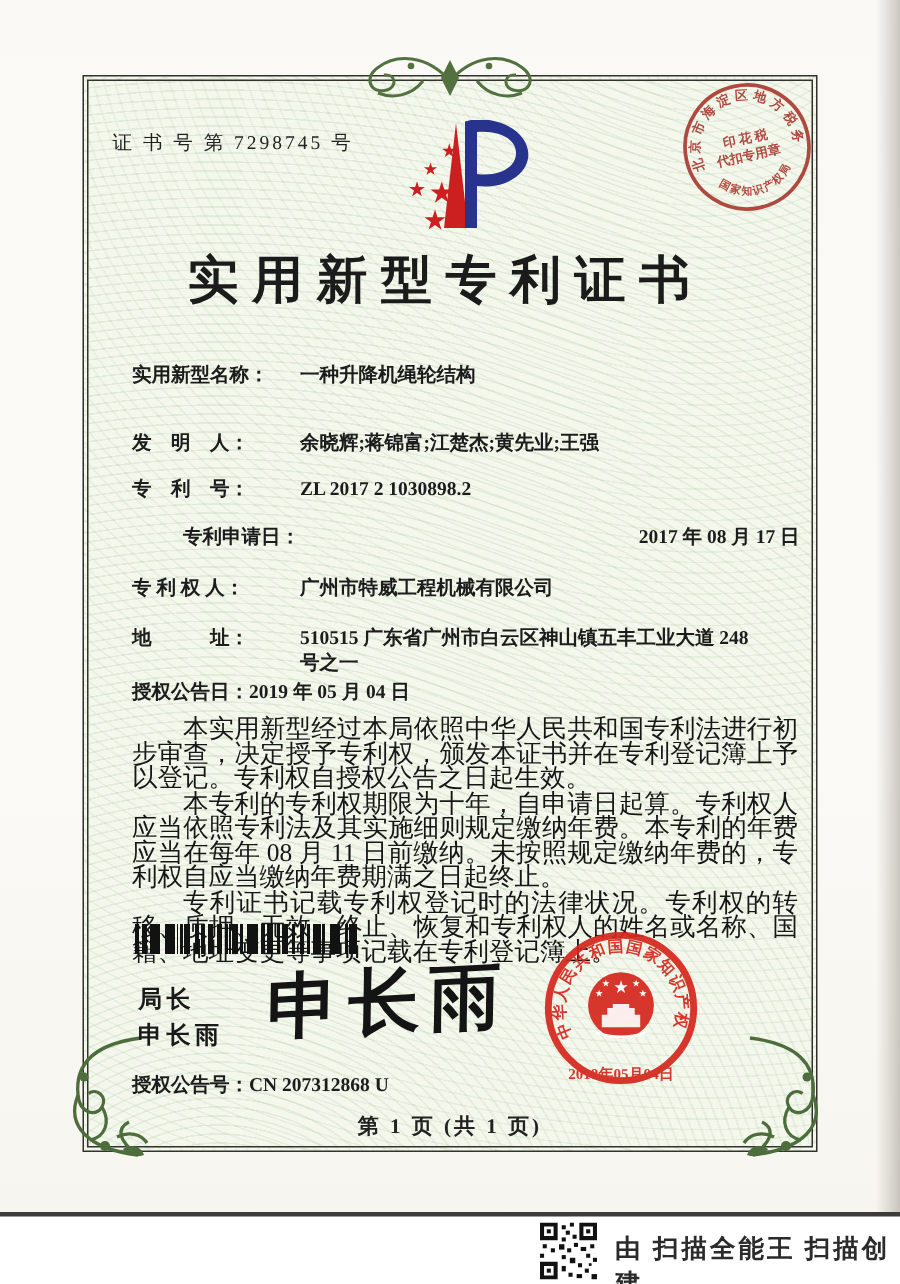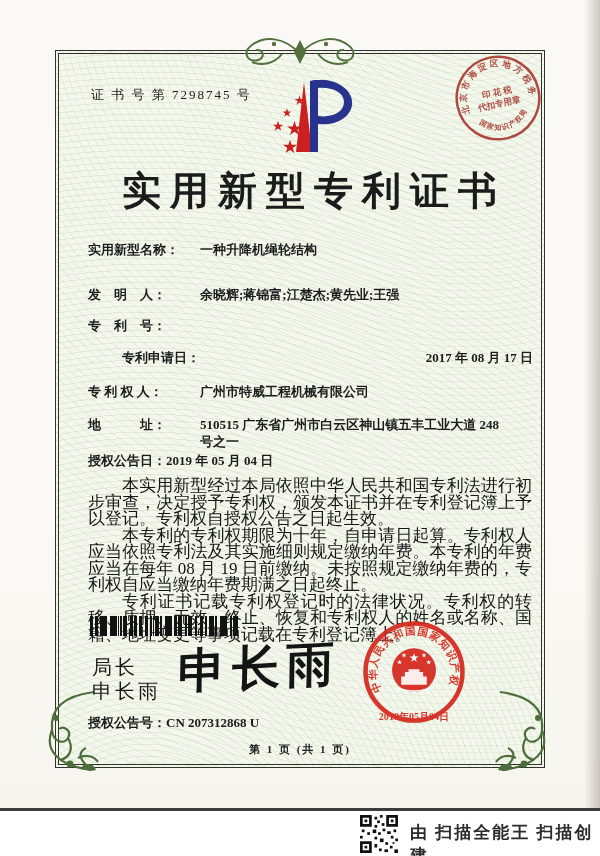--- a/index.html
+++ b/index.html
@@ -10,23 +10,23 @@
          background:linear-gradient(180deg,#faf9f5 0%,#fbfaf6 60%,#f7f5ef 100%);}
   .photo .edge-shadow{position:absolute;right:0;top:0;width:16px;height:100%;
          background:linear-gradient(to right,rgba(0,0,0,0),rgba(80,70,60,.28));}
   
   .frame{position:absolute;left:55px;top:50px;width:490px;height:718px;
          border:4px double #33332e;box-sizing:border-box;
          background-color:#f3f7ec;
          background-image:
            repeating-radial-gradient(circle at 18% 115%, rgba(122,165,108,.14) 0 1px, rgba(0,0,0,0) 1px 6px),
            repeating-radial-gradient(circle at 85% -15%, rgba(122,165,108,.11) 0 1px, rgba(0,0,0,0) 1px 7px);}
-  .cert-number{position:absolute;left:75px;top:86px;font-size:13px;letter-spacing:2px;color:#222;margin-left:16px;}
-  .cert-title{position:absolute;left:69px;top:164px;width:490px;text-align:center;
-              font-size:39px;font-weight:bold;letter-spacing:9px;color:#1b1b1b;}
+  .cert-number{position:absolute;left:75px;top:86px;font-size:13px;letter-spacing:2px;color:#222;}
+  .cert-title{position:absolute;left:52px;top:164px;width:490px;text-align:center;
+              font-size:34px;font-weight:bold;letter-spacing:9px;color:#1b1b1b;}
   
   .logo{position:absolute;left:248px;top:72px;width:120px;height:92px;}
   
   .tax-seal{position:absolute;left:450px;top:50px;width:96px;height:96px;
             transform:rotate(-12deg);opacity:.9;}
   
   .row{position:absolute;left:88px;width:445px;display:flex;align-items:flex-start;
        font-size:13px;line-height:17px;color:#1c1c1c;font-weight:bold;}
   .row .lbl{flex:0 0 112px;white-space:nowrap;}
   .row .val{flex:1;}
@@ -40,29 +40,29 @@
   .paras{position:absolute;left:88px;top:478px;width:444px;font-size:17px;
          line-height:16.5px;color:#161616;text-align:justify;}
   .paras p{margin:0;text-indent:2em;}
   
   .barcode{position:absolute;left:90px;top:616px;width:148px;height:20px;
            background-image:
              repeating-linear-gradient(90deg,#121212 0 2px,rgba(0,0,0,0) 2px 5px),
              repeating-linear-gradient(90deg,#121212 0 1px,rgba(0,0,0,0) 1px 7px),
              repeating-linear-gradient(90deg,#121212 0 3px,rgba(0,0,0,0) 3px 11px);}
   
-  .director{position:absolute;left:92px;top:655px;font-size:20px;font-weight:normal;
+  .director{position:absolute;left:92px;top:655px;font-size:16px;font-weight:bold;
             letter-spacing:3px;line-height:24px;color:#1a1a1a;}
   .signature{position:absolute;left:178px;top:636px;font-size:48px;color:#141414;
              transform:rotate(-3deg) skewX(-4deg);letter-spacing:6px;font-weight:600;}
   
   .main-seal{position:absolute;left:350px;top:608px;width:128px;height:128px;opacity:.93;}
   
   .page-number{position:absolute;left:55px;top:742px;width:490px;text-align:center;
-               font-size:11px;letter-spacing:2px;color:#222;font-weight:bold;}
+               font-size:14px;letter-spacing:2px;color:#222;font-weight:bold;}
   
   .orn-top{position:absolute;left:222px;top:32px;width:156px;height:42px;}
   .orn-bl{position:absolute;left:34px;top:688px;width:66px;height:88px;}
   .orn-br{position:absolute;left:494px;top:688px;width:66px;height:88px;transform:scaleX(-1);}
   
   .scan-footer{position:absolute;left:0;top:808px;width:600px;height:48px;background:#fff;
                border-top:3px solid #3c3c3c;box-sizing:border-box;}
   .qr{position:absolute;left:360px;top:4px;width:38px;height:38px;}
   .scan-text{position:absolute;left:410px;top:10px;font-size:17px;letter-spacing:2px;
              color:#2b2b2b;font-weight:bold;}
@@ -145,20 +145,21 @@
     <div class="row row-inventor">
       <span class="lbl">发　明　人：</span>
       <span class="val">余晓辉;蒋锦富;江楚杰;黄先业;王强</span>
     </div>
     <div class="row row-name">
       <span class="lbl">实用新型名称：</span>
       <span class="val">一种升降机绳轮结构</span>
     </div>
     <div class="row row-patno">
       <span class="lbl">专　利　号：</span>
+      <span class="val">ZL 2017 2 1030898.2</span>
     </div>
     <div class="row row-appdate">
       <span class="lbl">专利申请日：</span>
       <span class="val">2017 年 08 月 17 日</span>
     </div>
     <div class="row row-patentee">
       <span class="lbl">专 利 权 人：</span>
       <span class="val">广州市特威工程机械有限公司</span>
     </div>
     <div class="row row-address">
@@ -171,21 +172,21 @@
         <span>2019 年 05 月 04 日</span>
       </span>
       <span class="pair">
         <span>授权公告号：</span>
         <span>CN 207312868 U</span>
       </span>
     </div>
 
     <div class="paras">
       <p>本实用新型经过本局依照中华人民共和国专利法进行初步审查，决定授予专利权，颁发本证书并在专利登记簿上予以登记。专利权自授权公告之日起生效。</p>
-      <p>本专利的专利权期限为十年，自申请日起算。专利权人应当依照专利法及其实施细则规定缴纳年费。本专利的年费应当在每年 08 月 19 日前缴纳。未按照规定缴纳年费的，专利权自应当缴纳年费期满之日起终止。</p>
+      <p>本专利的专利权期限为十年，自申请日起算。专利权人应当依照专利法及其实施细则规定缴纳年费。本专利的年费应当在每年 08 月 11 日前缴纳。未按照规定缴纳年费的，专利权自应当缴纳年费期满之日起终止。</p>
       <p>专利证书记载专利权登记时的法律状况。专利权的转移、质押、无效、终止、恢复和专利权人的姓名或名称、国籍、地址变更等事项记载在专利登记簿上。</p>
     </div>
 
     <div class="barcode"></div>
 
     <div class="director">
       <div>局长</div>
       <div>申长雨</div>
     </div>
     <div class="signature">申长雨</div>

